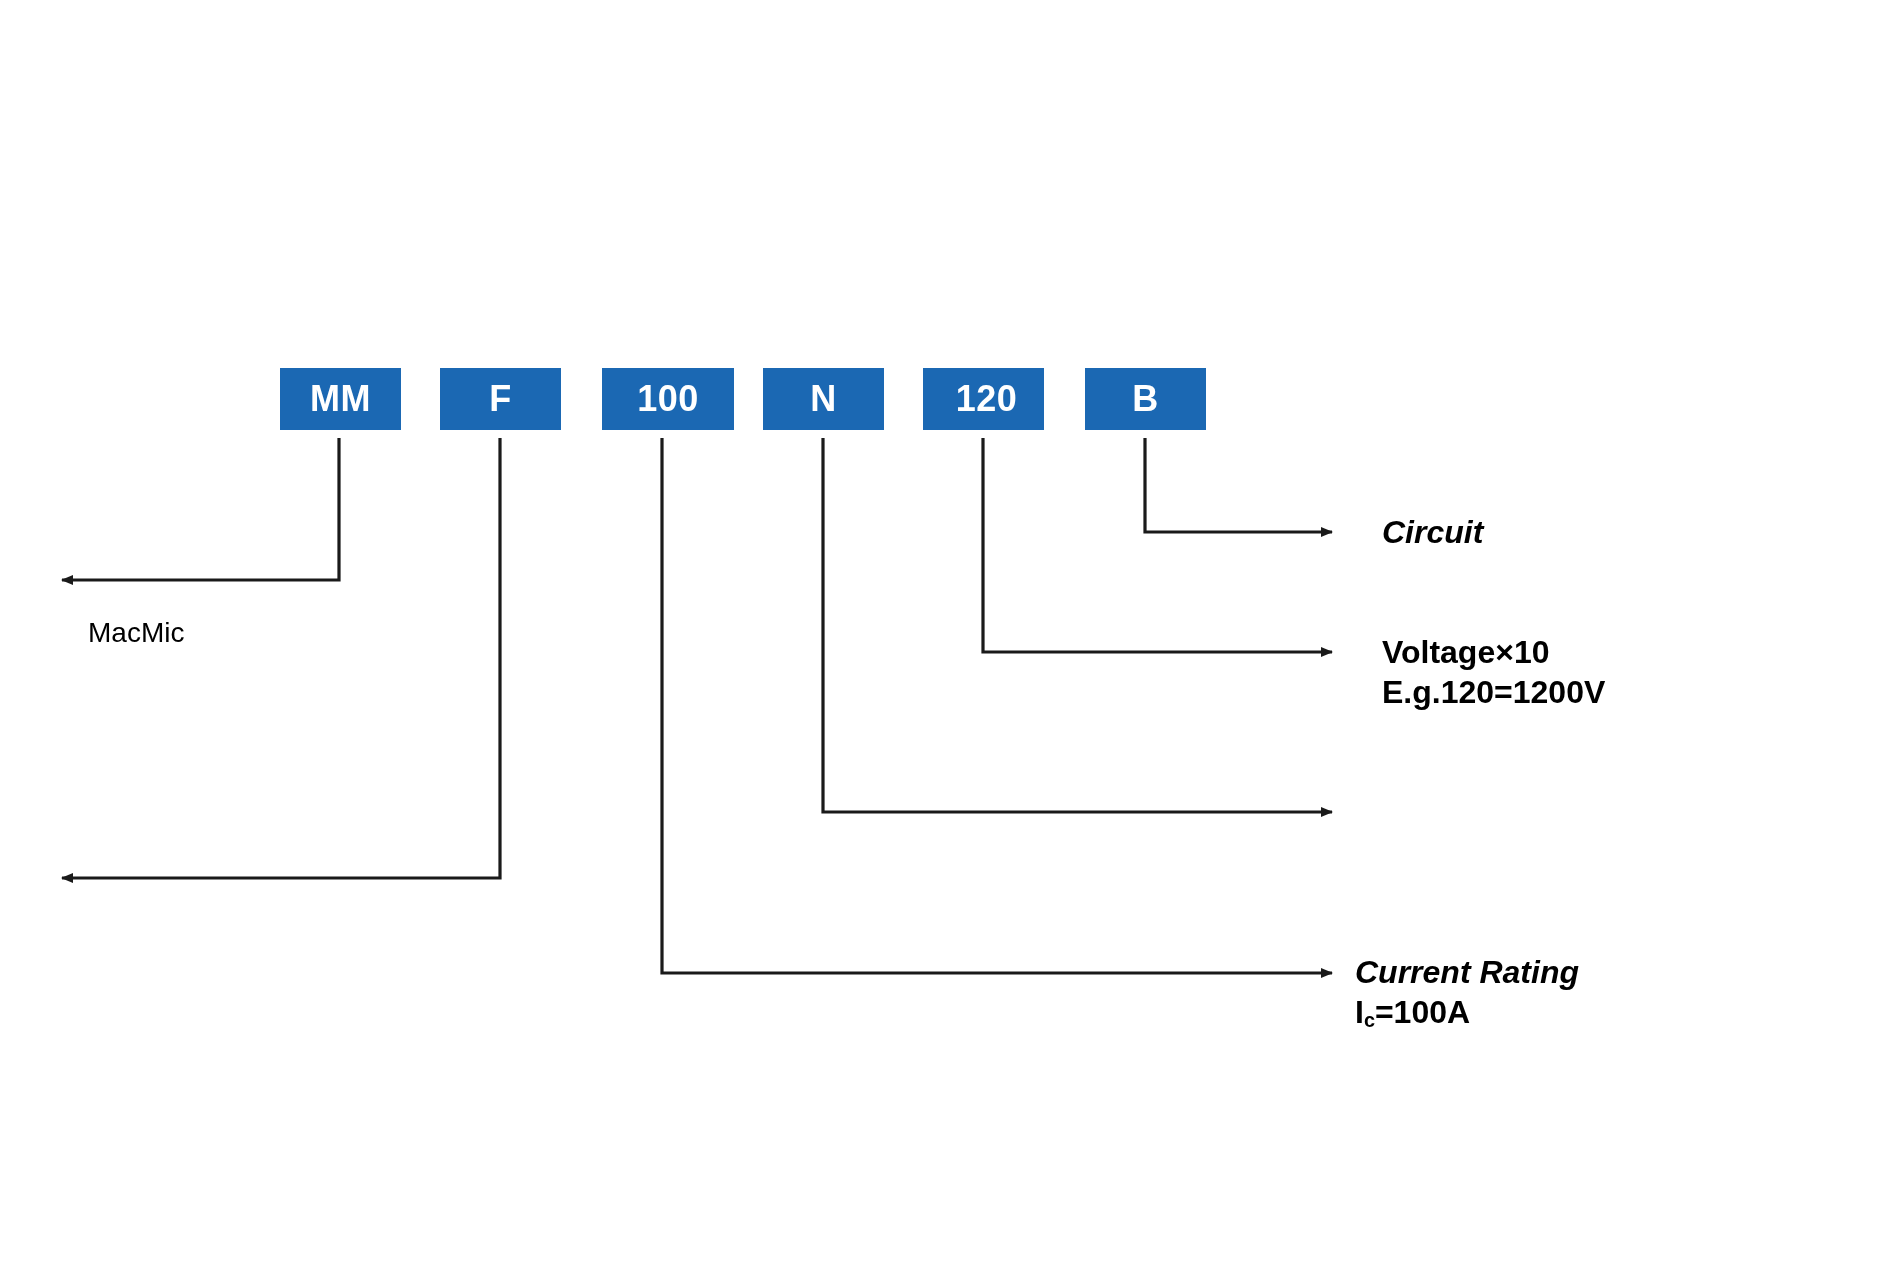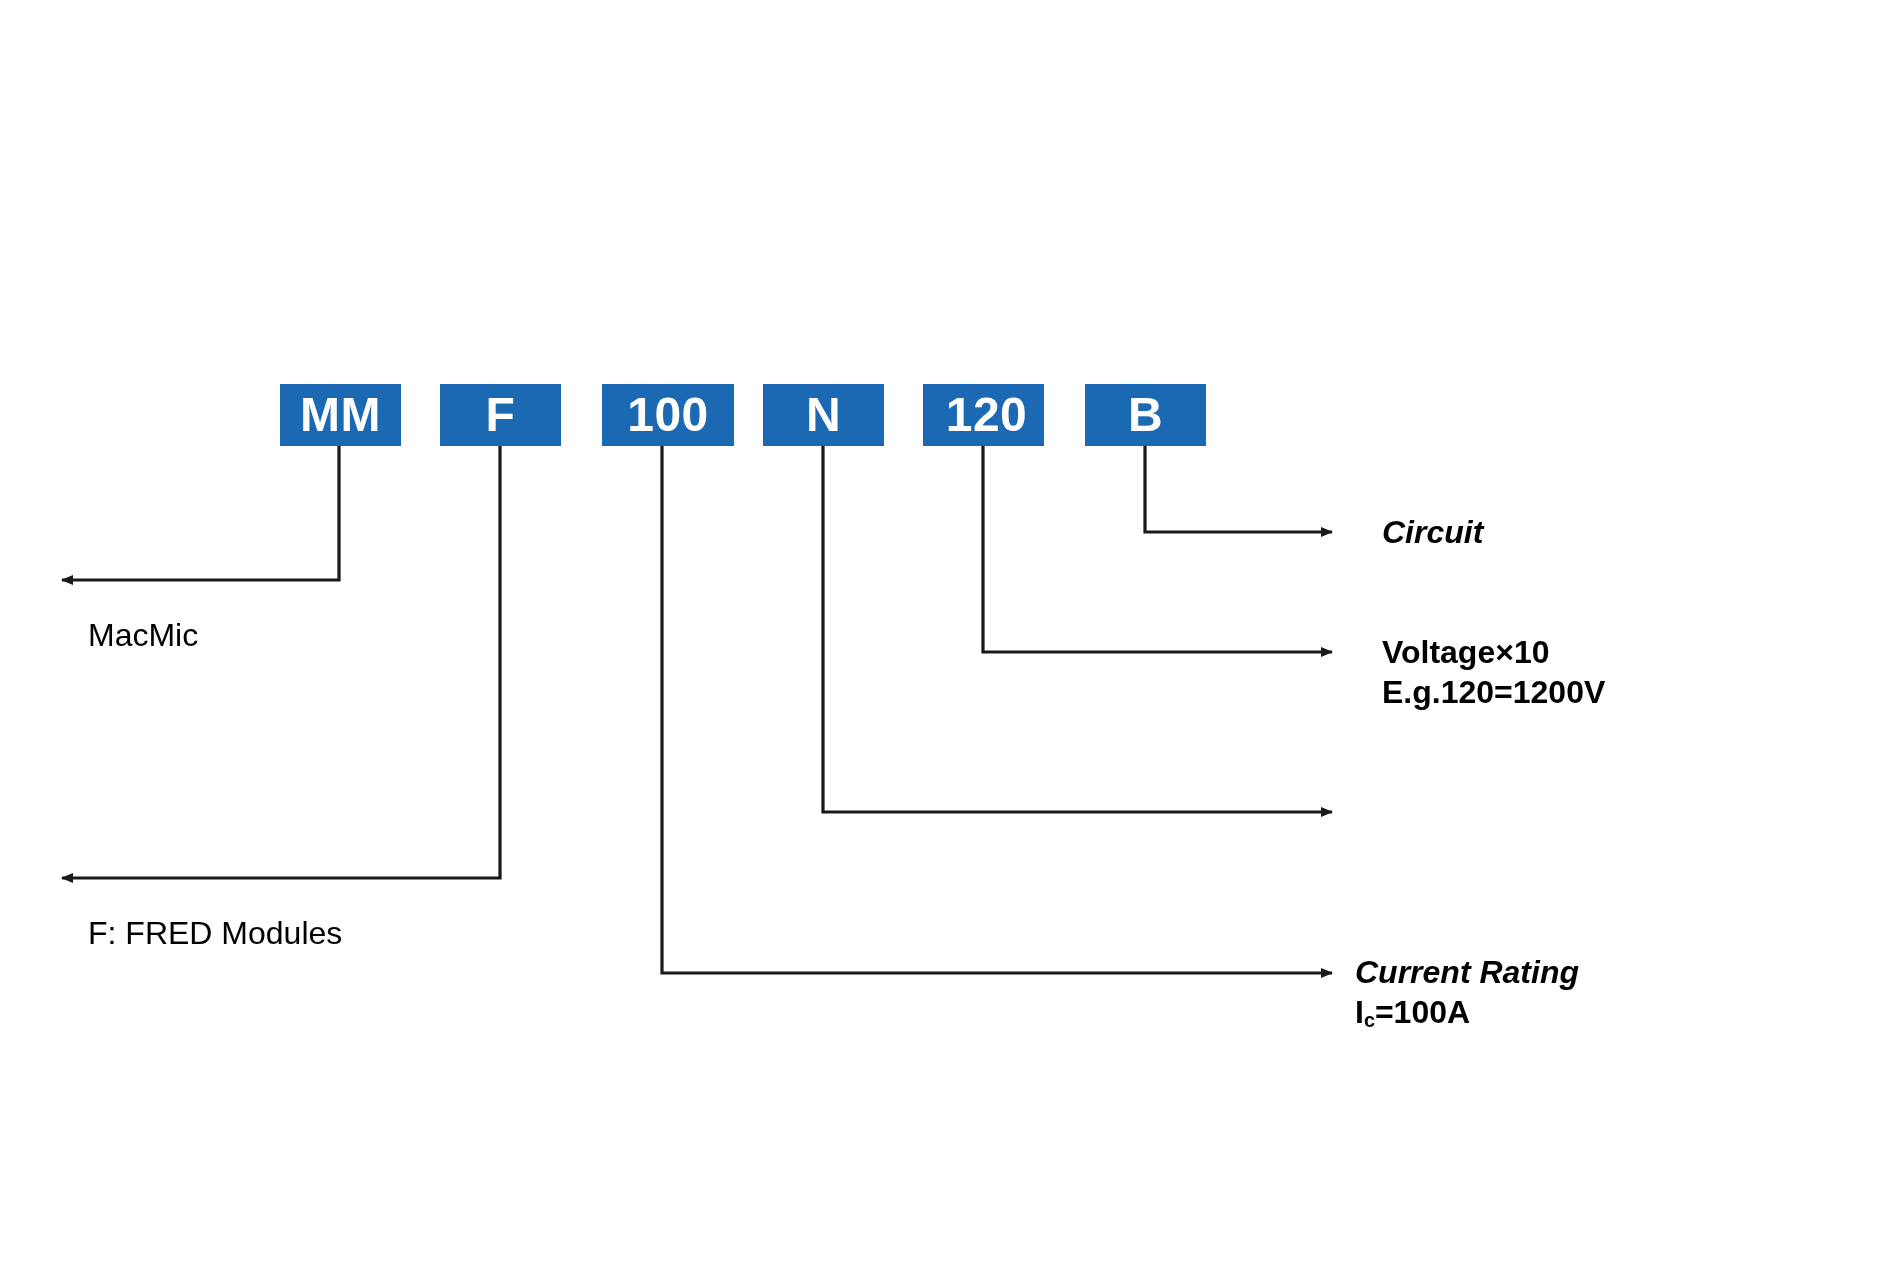--- a/index.html
+++ b/index.html
@@ -26,29 +26,28 @@
     height: 1263px;
   }
   .code-box {
     position: absolute;
     display: flex;
     align-items: center;
     justify-content: center;
     background: #1b68b3;
     color: #ffffff;
     font-weight: bold;
-    font-size: 48px;
+    font-size: 36px;
     letter-spacing: 0.5px;
     line-height: 1;
     box-sizing: border-box;
-    margin-top: 16px;
   }
   .side-label {
     position: absolute;
-    font-size: 32px;
+    font-size: 28px;
     line-height: 1.28;
     white-space: nowrap;
     color: #000000;
   }
   .label-block {
     position: absolute;
     white-space: nowrap;
   }
   .label-block .head {
     font-size: 32px;
@@ -117,21 +116,20 @@
   <div class="code-box" style="left:602px; top:368px; width:132px; height:62px;">100</div>
 
   <div class="code-box" style="left:763px; top:368px; width:121px; height:62px;">N</div>
 
   <div class="code-box" style="left:923px; top:368px; width:121px; height:62px;padding-left:6px;">120</div>
 
   <div class="code-box" style="left:1085px; top:368px; width:121px; height:62px;">B</div>
 
   <div class="side-label" style="left:88px; top:615px;">MacMic</div>
 
-  <div class="side-label" style="left:88px; top:913px;">F: FRED Modules</div>
 
   <div class="label-block" style="left:1382px; top:512px;">
     <span class="head">Circuit</span>
   </div>
 
   <div class="label-block" style="left:1382px; top:632px;">
     <span class="sub">Voltage×10</span>
     <span class="sub">E.g.120=1200V</span>
   </div>
 

